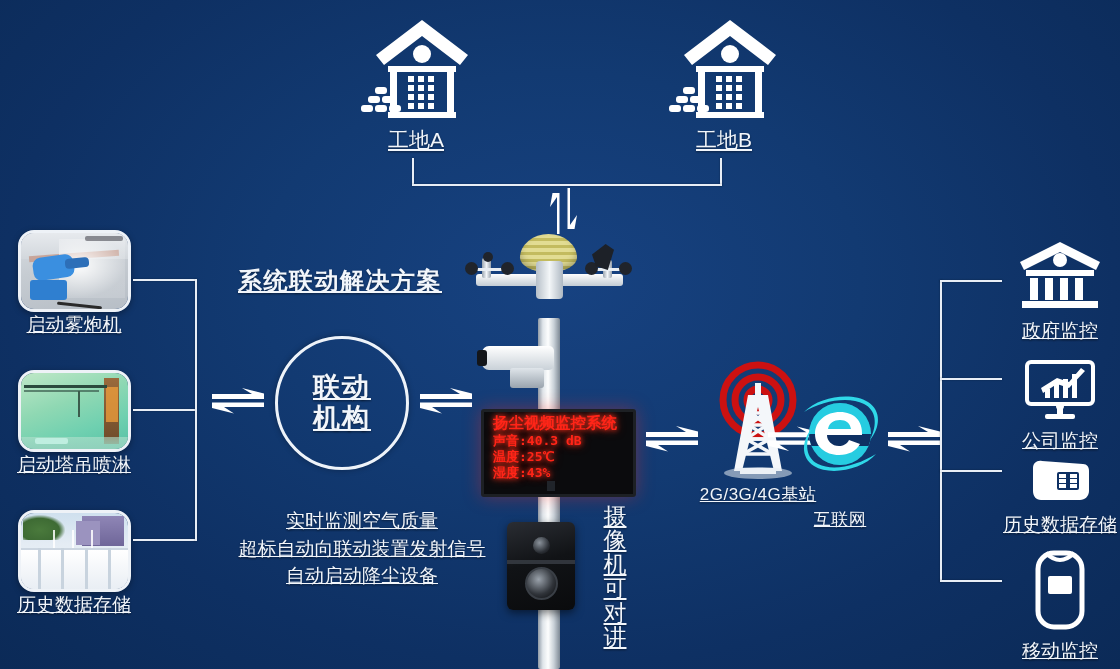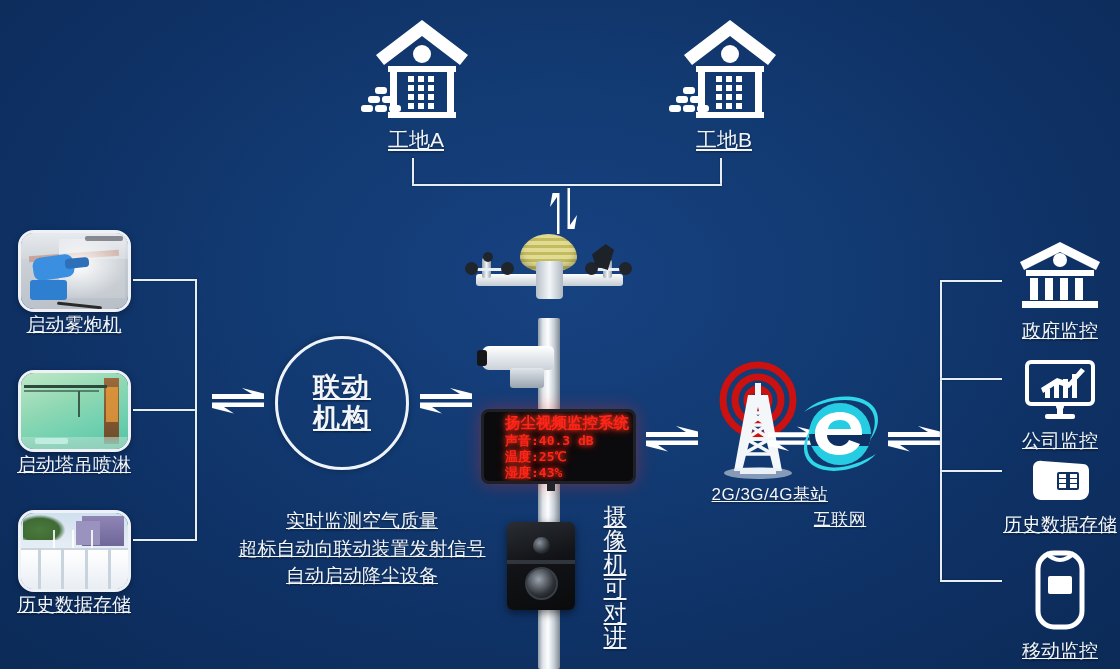--- a/index.html
+++ b/index.html
@@ -131,25 +131,25 @@
   .sensor-stalk { position:absolute; width:9px; background:linear-gradient(90deg,#9aa4ae,#f2f5f8,#97a1ab); border-radius:2px; }
   .camera-body {
     position:absolute; left:27px; top:124px; width:72px; height:24px;
     background: linear-gradient(180deg,#ffffff,#c9d1d8);
     border-radius: 7px 5px 5px 7px;
   }
   .camera-body:before { content:""; position:absolute; left:-5px; top:4px; width:10px; height:16px; background:#14161a; border-radius:3px; }
   .camera-mount { position:absolute; left:55px; top:146px; width:34px; height:20px; background:linear-gradient(180deg,#dfe5ea,#9aa4ae); border-radius:3px; }
 
   #led {
-    position:absolute; left:26px; top:187px; width:155px; height:75px;
+    position:absolute; left:26px; top:187px; width:155px; height:88px;
     background: #0b0b0d;
     border: 3px solid #1d2024;
-    border-radius: 8px;
-    padding: 3px 21px;
+    border-radius: 3px;
+    padding: 3px 9px;
     box-shadow: 0 0 18px rgba(255,40,30,.35);
     overflow:hidden;
   }
   #led .led-line { color:#ff2518; font-family:"DejaVu Sans Mono","Liberation Mono",monospace; text-shadow:0 0 5px #ff2a1a, 0 0 10px rgba(255,60,30,.7); white-space:nowrap; }
   #led .led-title { font-size:15.5px; font-weight:700; letter-spacing:0px; line-height:1.15; }
   #led .led-row { font-size:13px; font-weight:700; line-height:1.25; }
 
   #ledstand { position:absolute; left:92px; top:259px; width:8px; height:10px; background:#20242a; }
 
   .ipcam {
@@ -322,20 +322,21 @@
 
   <div class="dbl-arrow" style="left:212px; top:388px;">
     <svg width="52" height="30" viewBox="0 0 52 30">
       <g fill="#ffffff">
         <path d="M0 6 L40 6 L30 0 L52 5.5 L52 11 L0 11 Z"></path>
         <path d="M52 19 L12 19 L22 25.5 L0 20 L0 14.5 L52 14.5 Z"></path>
       </g>
     </svg>
   </div>
 
+  <div class="abs cn" id="headline" style="left:238px; top:265px;">系统联动解决方案</div>
 
   <div id="ring" style="left:275px; top:336px;">
     <div class="cn rl">联动</div>
     <div class="cn rl">机构</div>
   </div>
 
   <div class="dbl-arrow" style="left:420px; top:388px;">
     <svg width="52" height="30" viewBox="0 0 52 30">
       <g fill="#ffffff">
         <path d="M0 6 L40 6 L30 0 L52 5.5 L52 11 L0 11 Z"></path>
@@ -417,21 +418,21 @@
         <path d="M67 28 L73 28 L73 40 L67 40 Z"></path>
         <path d="M60 40 L80 40 L94 116 L86 116 L70 52 L54 116 L46 116 Z"></path>
         <rect x="52" y="113" width="36" height="6"></rect>
       </g>
       <g stroke="#f4f7fa" stroke-width="3.5" fill="none">
         <path d="M63 58 L77 58 M61 70 L79 70 M58 84 L82 84 M55 99 L85 99"></path>
         <path d="M63 58 L79 70 L58 84 L82 84 M77 58 L61 70 L82 84 M58 84 L85 99 M82 84 L55 99"></path>
       </g>
       <ellipse cx="70" cy="118" rx="34" ry="6" fill="#e6ecf2" opacity=".55"></ellipse>
     </svg>
-    <div class="cn label-cap-sm" style="text-align:right; margin-top:-6px;">2G/3G/4G基站</div>
+    <div class="cn label-cap-sm" style="text-align:center; margin-top:-6px;">2G/3G/4G基站</div>
   </div>
 
   <div class="dbl-arrow" style="left:768px; top:426px;">
     <svg width="50" height="30" viewBox="0 0 52 30">
       <g fill="#ffffff">
         <path d="M0 6 L40 6 L30 0 L52 5.5 L52 11 L0 11 Z"></path>
         <path d="M52 19 L12 19 L22 25.5 L0 20 L0 14.5 L52 14.5 Z"></path>
       </g>
     </svg>
   </div>

